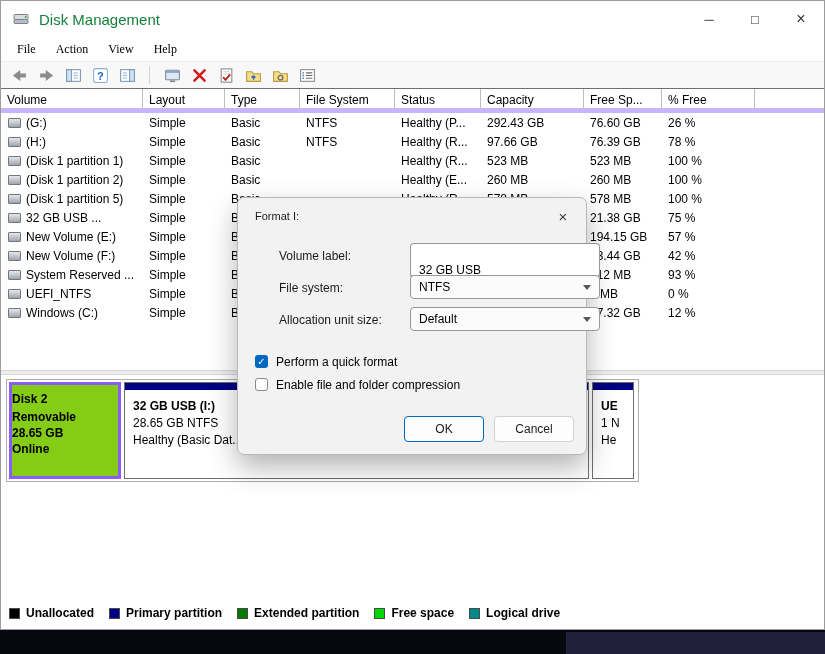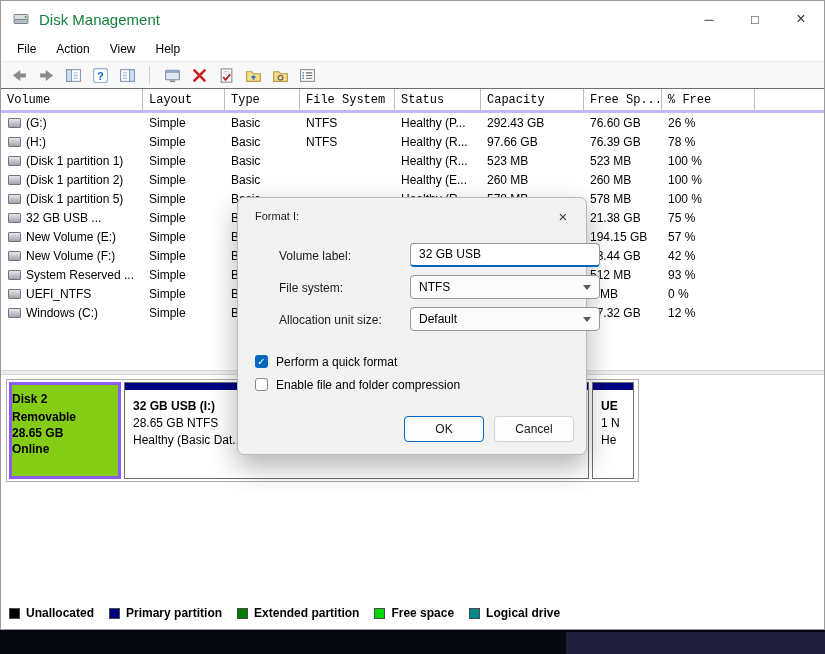--- a/index.html
+++ b/index.html
@@ -9,30 +9,30 @@
   .window { position:absolute; left:0; top:0; width:825px; height:630px; background:#fff; border:1px solid #9b9b9b; }
 
   .titlebar { position:absolute; left:0; top:0; width:100%; height:36px; display:flex; align-items:center; padding-left:12px; }
   .app-icon { width:16px; height:16px; margin-right:10px; display:inline-flex; }
   .title { color:#15803d; font-size:15px; }
   .win-controls { position:absolute; right:0; top:0; height:36px; display:flex; }
   .wc { width:46px; height:36px; display:flex; align-items:center; justify-content:center; color:#333; font-size:13px; }
   .wc.close { font-size:16px; }
 
   .menubar { position:absolute; left:0; top:36px; width:100%; height:24px; display:flex; align-items:center; padding-left:6px; }
-  .menu-item { padding:0 10px; height:22px; line-height:22px; }
+  .menu-item { padding:0 10px; height:22px; line-height:22px;font-family:Liberation Serif, serif; }
 
   .toolbar { position:absolute; left:0; top:60px; width:100%; height:28px; background:#f8f8f8; border-top:1px solid #ebebeb; border-bottom:1px solid #6f6f6f; display:flex; align-items:center; padding-left:6px; gap:3px; }
   .tb-btn { width:24px; height:24px; display:flex; align-items:center; justify-content:center; }
   .tb-btn svg { display:block; }
   .tb-sep { width:1px; height:18px; background:#d2d2d2; margin:0 7px; }
 
   .listview { position:absolute; left:0; top:88px; width:100%; height:281px; background:#fff; }
   .lv-header, .lv-row { display:grid; grid-template-columns:142px 82px 75px 95px 86px 103px 78px 93px 1fr; }
-  .lv-header { height:24px; border-bottom:3px solid #c4b5fd;font-family:Liberation Mono, monospace; }
+  .lv-header { height:24px; border-bottom:5px solid #c4b5fd; }
   .lv-hcell { padding-left:6px; line-height:23px; border-right:1px solid #bdbdbd; overflow:hidden; white-space:nowrap; }
   .lv-hcell.filler { border-right:none; }
   .lv-row { height:19px; align-items:center; }
   .lv-cell { padding-left:6px; white-space:nowrap; overflow:hidden; }
   .lv-cell.vol { display:flex; align-items:center; gap:5px; padding-left:7px; }
   .vol-icon { width:13px; height:10px; flex:0 0 13px; background:linear-gradient(#e6e8ea,#a0a5ad); border:1px solid #71767e; border-radius:1px; }
 
   .splitbar { position:absolute; left:0; top:369px; width:100%; height:5px; background:#ededed; border-top:1px solid #d7d7d7; border-bottom:1px solid #d7d7d7; }
 
   .diskpane { position:absolute; left:0; top:374px; width:100%; height:254px; background:#fff; }
@@ -54,21 +54,21 @@
   .taskbar { position:absolute; left:0; top:630px; width:825px; height:24px; background:#07070f; }
   .taskbar-right { position:absolute; left:566px; top:632px; width:259px; height:22px; background:#20203a; }
 
   .dialog { position:absolute; left:237px; top:197px; width:350px; height:258px; background:#f2f2f2; border:1px solid #b9b9b9; border-radius:7px; box-shadow:0 12px 28px rgba(0,0,0,0.3); z-index:40; }
   .dlg-title { position:absolute; left:17px; top:12px; font-size:11px; color:#1a1a1a; }
   .dlg-close { position:absolute; right:9px; top:7px; width:28px; height:24px; text-align:center; line-height:24px; font-size:15px; color:#3a3a3a; }
   .dlg-fields { position:absolute; left:0; top:45px; width:100%; }
   .dlg-row { position:relative; height:32px;margin-left:24px; }
   .dlg-label { position:absolute; left:17px; top:6px; color:#1a1a1a; }
   .ctl { position:absolute; left:148px; top:0; width:190px; height:24px; font-size:12px; }
-  .ctl-text { background:#fff; border:1px solid #979797; border-bottom:2px solid #0067c0; border-radius:4px; padding:0 8px; line-height:20px; }
+  .ctl-text { background:#fff; border:1px solid #979797; border-bottom:2px solid #0067c0; border-radius:4px; padding:16px 8px; line-height:20px; }
   .ctl-select { background:#fbfbfb; border:1px solid #979797; border-radius:4px; padding:0 8px; display:flex; align-items:center; justify-content:space-between; }
   .chev { width:0; height:0; border-left:4px solid transparent; border-right:4px solid transparent; border-top:5px solid #5a5a5a; }
   .dlg-checks { position:absolute; left:0; top:152px; width:100%; }
   .cb-row { display:flex; align-items:center; gap:8px; padding-left:17px; height:23px; }
   .cb-box { width:13px; height:13px; border-radius:3px; flex:0 0 13px; text-align:center; line-height:13px; font-size:10px; }
   .cb-box.checked { background:#0067c0; color:#fff; }
   .cb-box.unchecked { background:#fff; border:1px solid #8a8a8a; }
   .dlg-buttons { position:absolute; right:12px; top:218px; display:flex; gap:10px;justify-content:center; }
   .btn { width:80px; height:26px; border-radius:4px; background:#fdfdfd; border:1px solid #d2d2d2; font-size:12px; font-family:inherit; color:#1a1a1a; }
   .btn.primary { border-color:#0067c0; }

